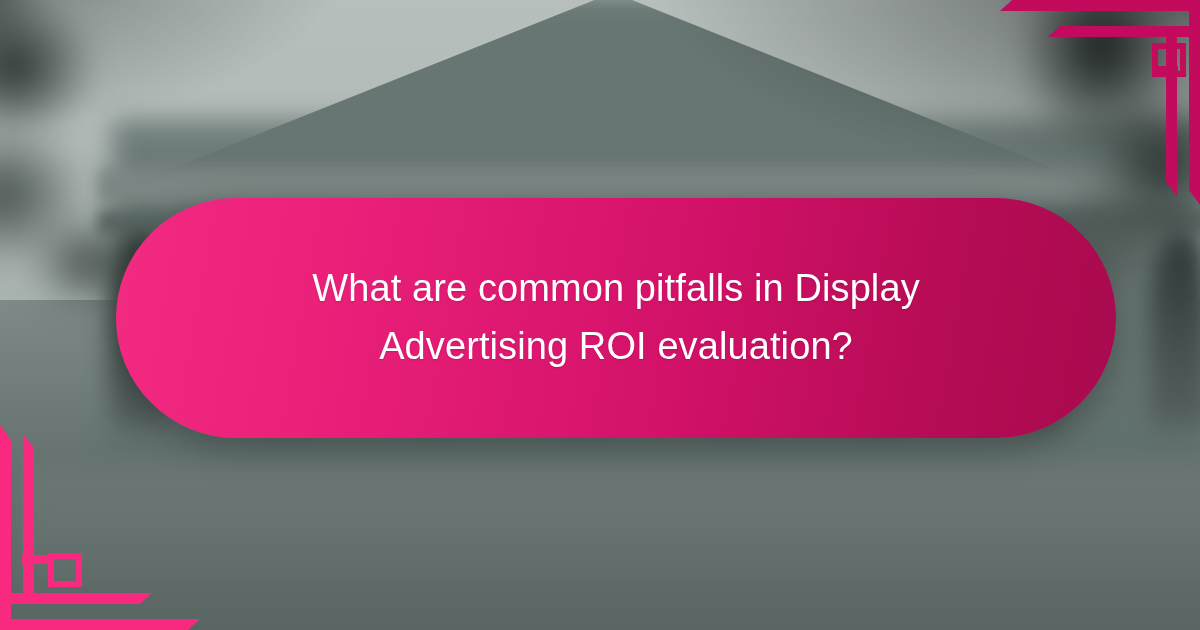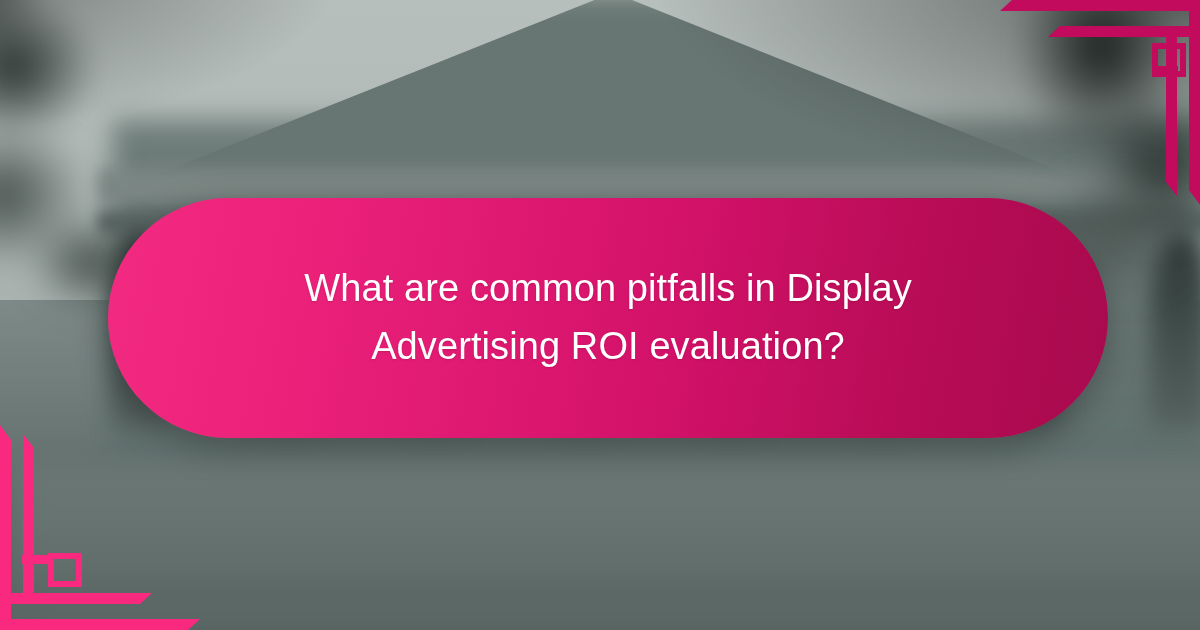--- a/index.html
+++ b/index.html
@@ -174,21 +174,21 @@
   .accents {
     position: absolute;
     inset: 0;
     pointer-events: none;
   }
   .accents svg { display: block; }
 
   
   .pill {
     position: absolute;
-    left: 108px;
+    left: 116px;
     top: 198px;
     width: 1000px;
     height: 240px;
     border-radius: 120px;
     background: linear-gradient(100deg, #f32a82 0%, #ea2079 22%, #d4126a 55%, #b80c56 80%, #a80a4e 100%);
     box-shadow: 0 10px 34px rgba(0,0,0,0.28);
     display: flex;
     align-items: center;
     justify-content: center;
   }

